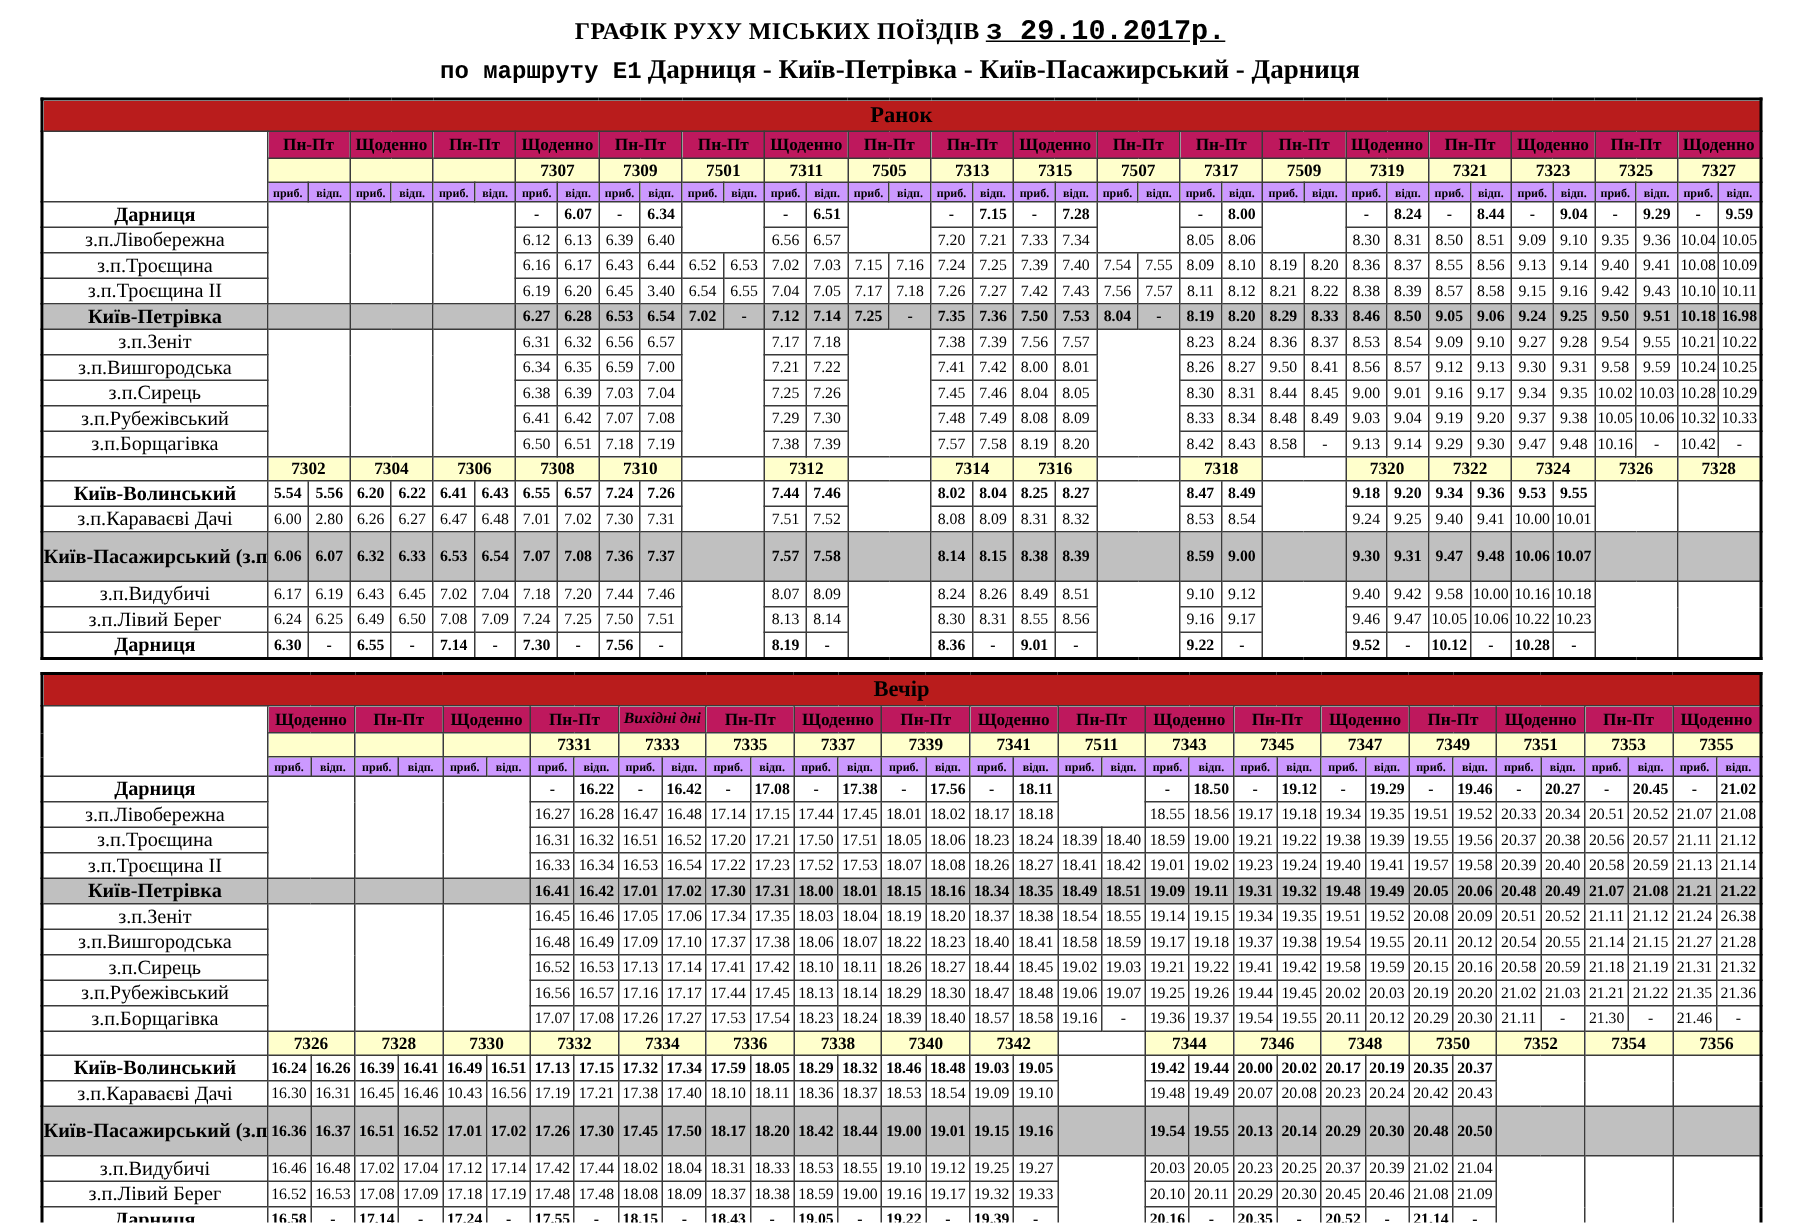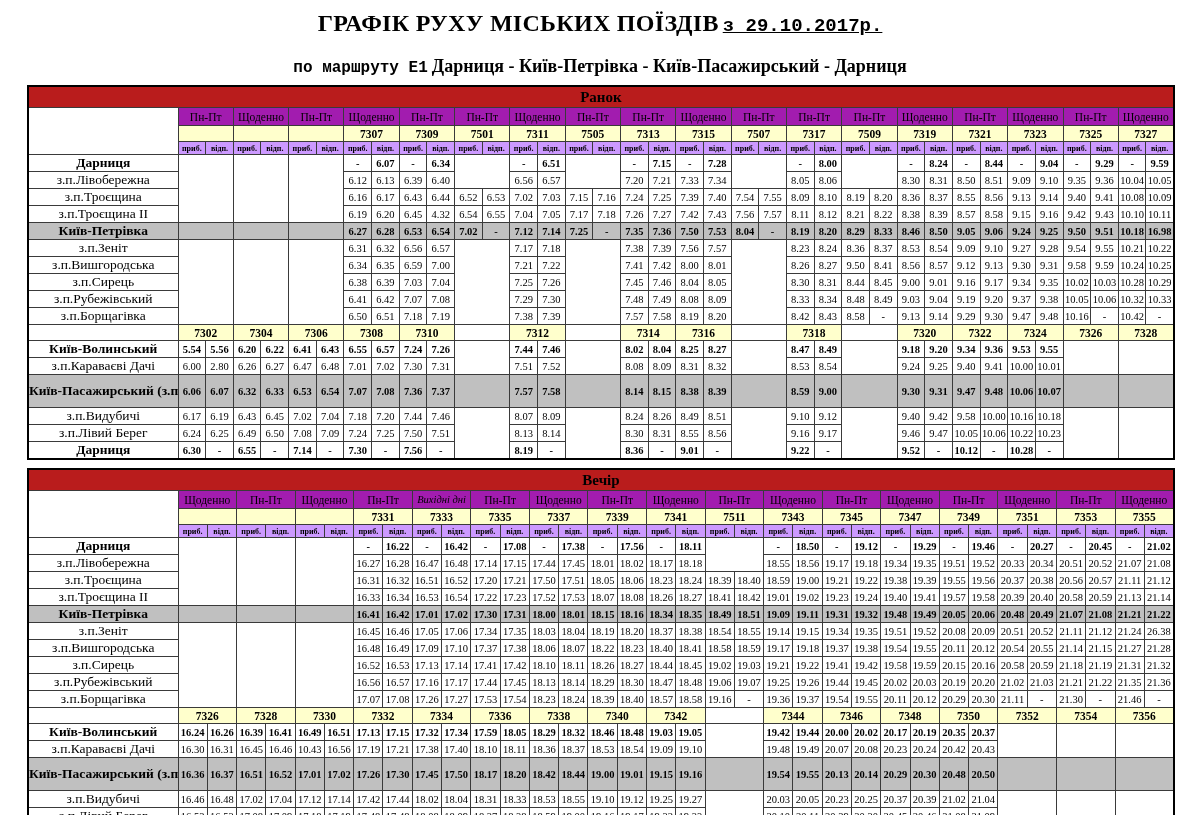--- a/index.html
+++ b/index.html
@@ -1,27 +1,27 @@
 <!DOCTYPE html>
 <html><head>
 <meta charset="utf-8">
 <style>
   html,body{margin:0;padding:0;background:#fff;}
   body{width:1200px;height:815px;overflow:hidden;font-family:"Liberation Serif",serif;}
   .titlebar{text-align:center;margin-top:10px;font-weight:bold;}
-  .t-main{font-family:"Liberation Serif",serif;font-size:24px;letter-spacing:.3px;}
+  .t-main{font-family:"Liberation Serif",serif;font-size:16px;letter-spacing:.3px;}
   .t-date{font-family:"Liberation Mono",monospace;font-size:19px;text-decoration:underline;font-weight:bold;}
-  .routebar{text-align:center;margin-top:19px;font-weight:bold;}
+  .routebar{text-align:center;margin-top:4px;font-weight:bold;}
   .r-prefix{font-family:"Liberation Mono",monospace;font-size:16px;}
   .r-route{font-family:"Liberation Serif",serif;font-size:18px;}
   .wrap{padding:8px 27px 0 27px;}
   table.tt{border-collapse:collapse;table-layout:fixed;width:1146px;border:2px solid #000;margin-bottom:8px;}
   .tt td{border:1px solid #3a3a3a;padding:0;text-align:center;overflow:hidden;white-space:nowrap;vertical-align:middle;}
   .section-band{background:#b91c1c;font-weight:bold;font-size:15px;height:20px;}
-  .day{background:#a21caf;font-weight:normal;font-size:11.5px;height:17px;}
+  .day{background:#be185d;font-weight:bold;font-size:11.5px;height:17px;}
   .ital{font-style:italic;font-size:10.5px;margin-top:16px;}
   .trainno{background:#ffffcc;font-weight:bold;font-size:11.5px;height:15px;}
   .ad{background:#cc99ff;font-size:8px;font-weight:bold;height:12px;}
   .stname{text-align:left;padding-left:3px;font-size:13.5px;height:15px;margin-top:20px;}
   .b{font-weight:bold;}
   .gray{background:#c0c0c0;}
   .tall{height:32px;white-space:pre-line;line-height:1.15;}
   .time{font-size:10.5px;height:15px;}
   .pl{border-right:1px solid #999;}
   .pr{border-left:1px solid #999;}
@@ -252,21 +252,21 @@
             <td class="time pl">9.40</td>
             <td class="time pr">9.41</td>
             <td class="time pl">10.08</td>
             <td class="time pr">10.09</td>
           </tr>
           <tr>
             <td class="stname">з.п.Троєщина II</td>
             <td class="time pl">6.19</td>
             <td class="time pr">6.20</td>
             <td class="time pl">6.45</td>
-            <td class="time pr">4.32</td>
+            <td class="time pr">3.40</td>
             <td class="time pl">6.54</td>
             <td class="time pr">6.55</td>
             <td class="time pl">7.04</td>
             <td class="time pr">7.05</td>
             <td class="time pl">7.17</td>
             <td class="time pr">7.18</td>
             <td class="time pl">7.26</td>
             <td class="time pr">7.27</td>
             <td class="time pl">7.42</td>
             <td class="time pr">7.43</td>

